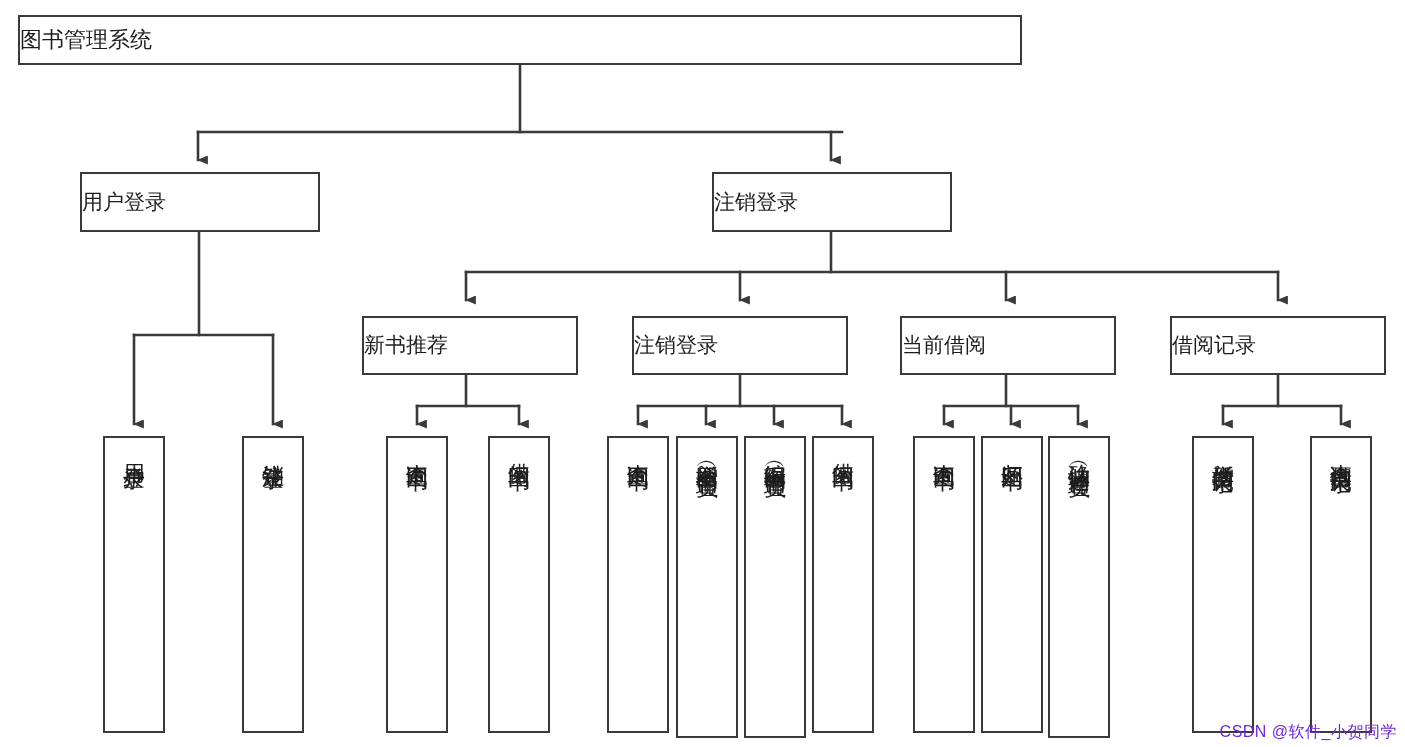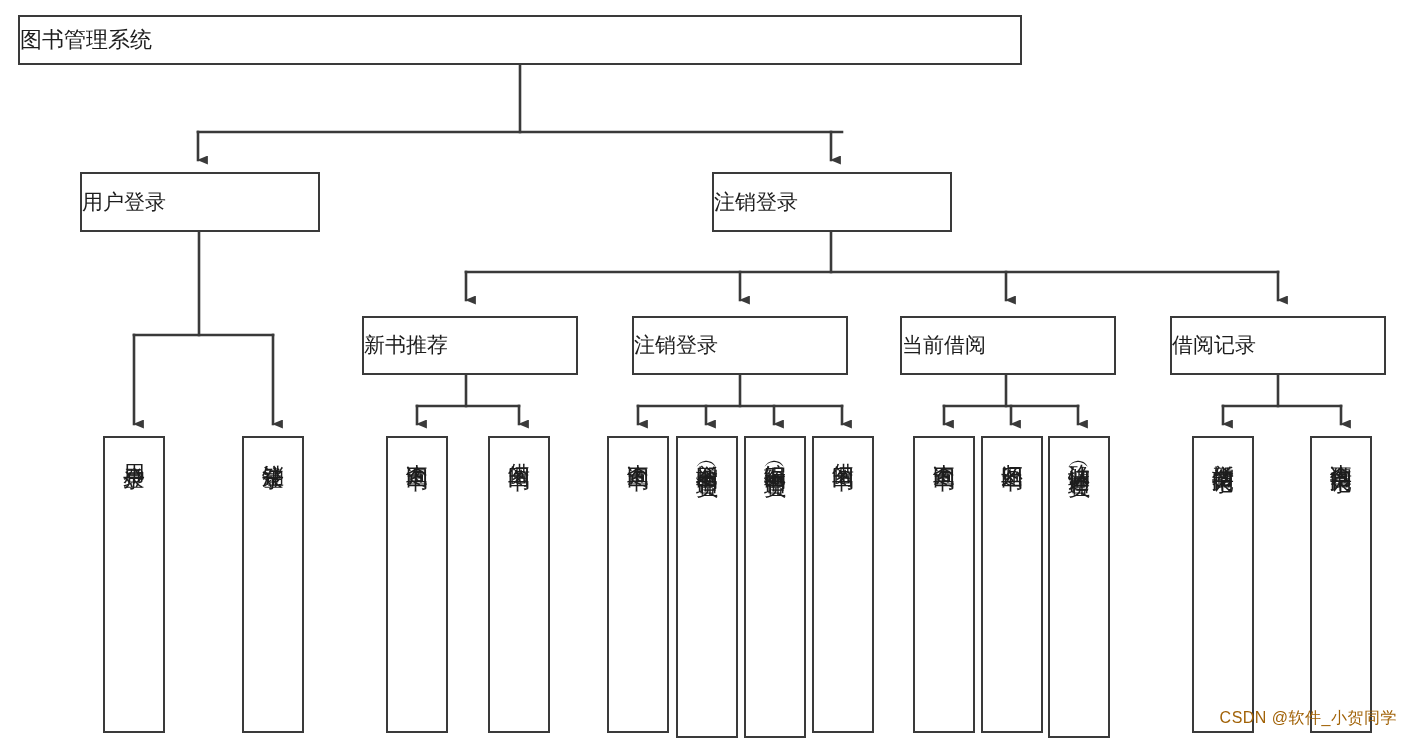--- a/index.html
+++ b/index.html
@@ -57,23 +57,23 @@
   .node.vert .label {
     writing-mode: vertical-rl;
     text-orientation: upright;
     font-size: 22px;
     letter-spacing: 2px;
     line-height: 1;
   }
   .watermark {
     position: absolute;
     right: 8px;
-    bottom: 18px;
+    bottom: 4px;
     font-size: 16px;
-    color: #a16207;
+    color: #6d28d9;
     letter-spacing: 0.5px;
     white-space: nowrap;
   }
 </style>
 </head>
 <body>
 
 <div id="canvas">
 
   <svg id="wires" viewBox="0 0 1405 747" xmlns="http://www.w3.org/2000/svg">

